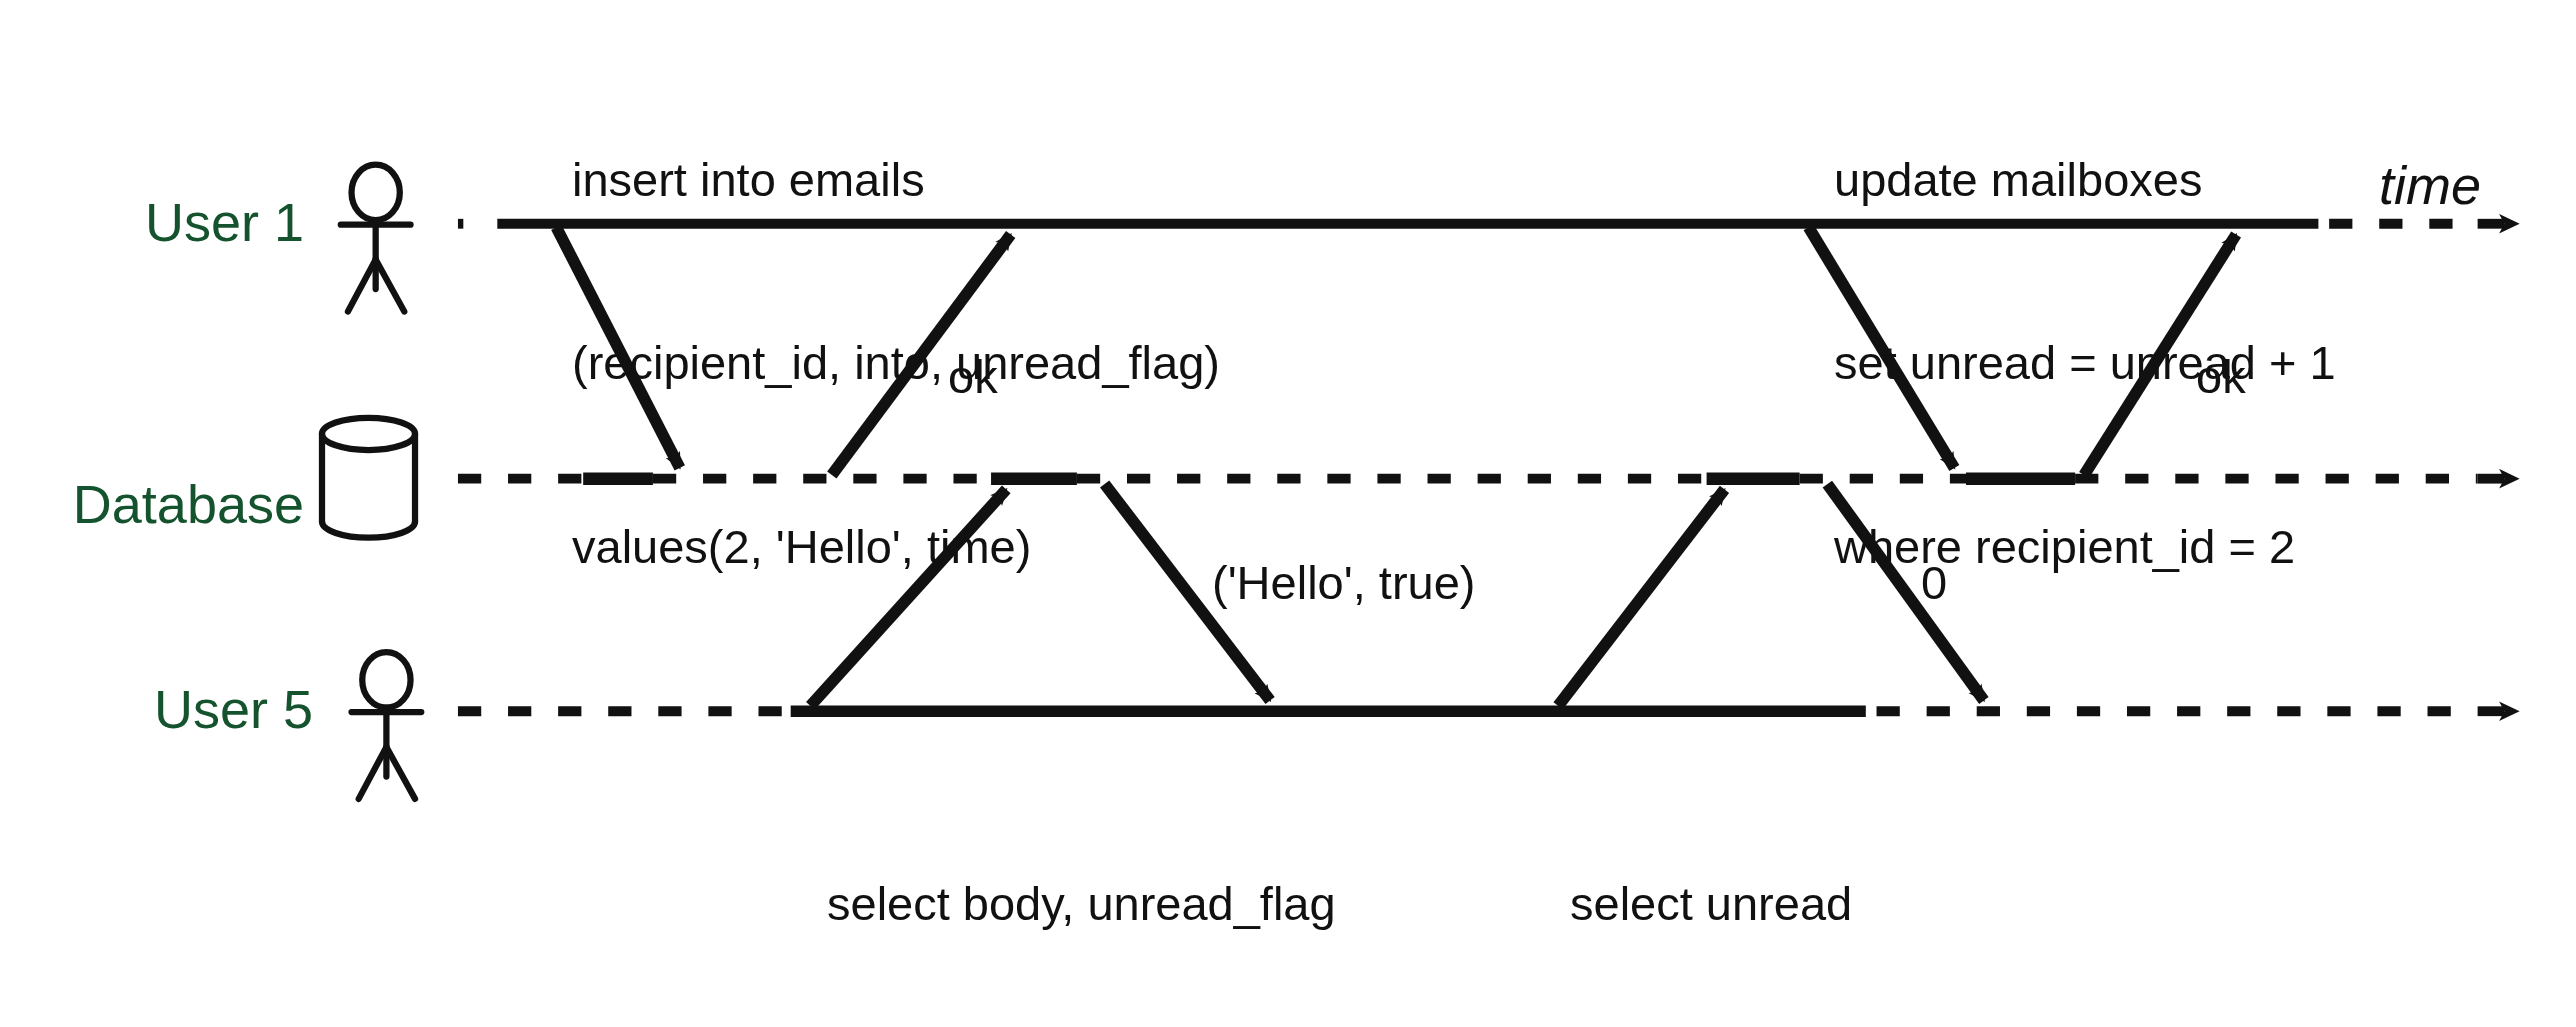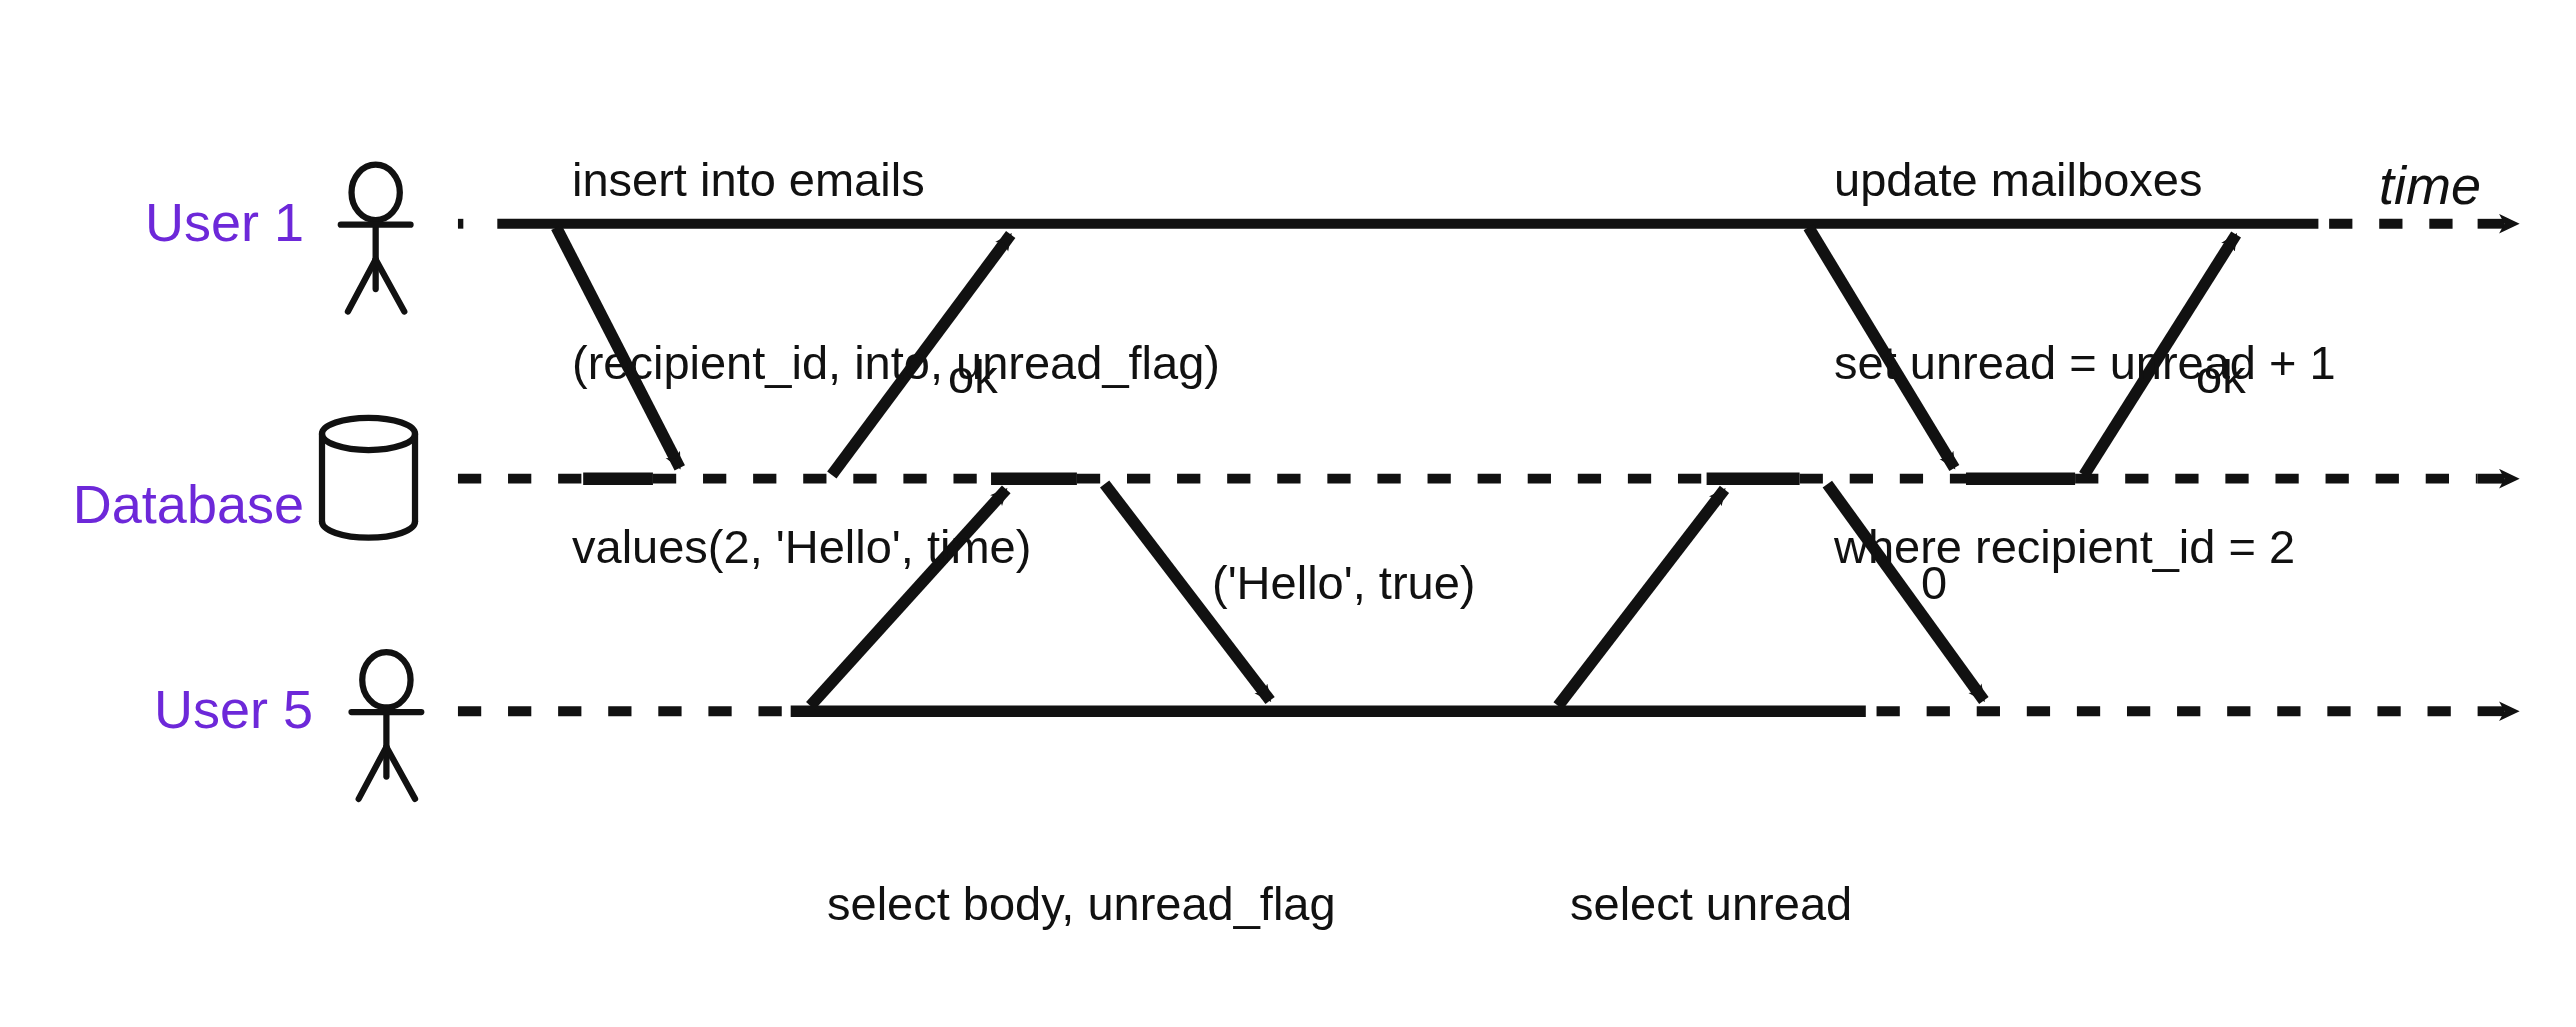--- a/index.html
+++ b/index.html
@@ -23,21 +23,21 @@
     position: absolute;
     left: 0;
     top: 0;
     width: 2576px;
     height: 1028px;
   }
   .actor-label {
     position: absolute;
     font-size: 54px;
     font-family: "Liberation Sans", sans-serif;
-    color: #6d28d9;
+    color: #14532d;
     white-space: nowrap;
     text-align: right;
     line-height: 1;
   }
   .sql-block {
     position: absolute;
     font-size: 47px;
     line-height: 1.30;
     font-family: "Liberation Sans", sans-serif;
     color: #111111;

